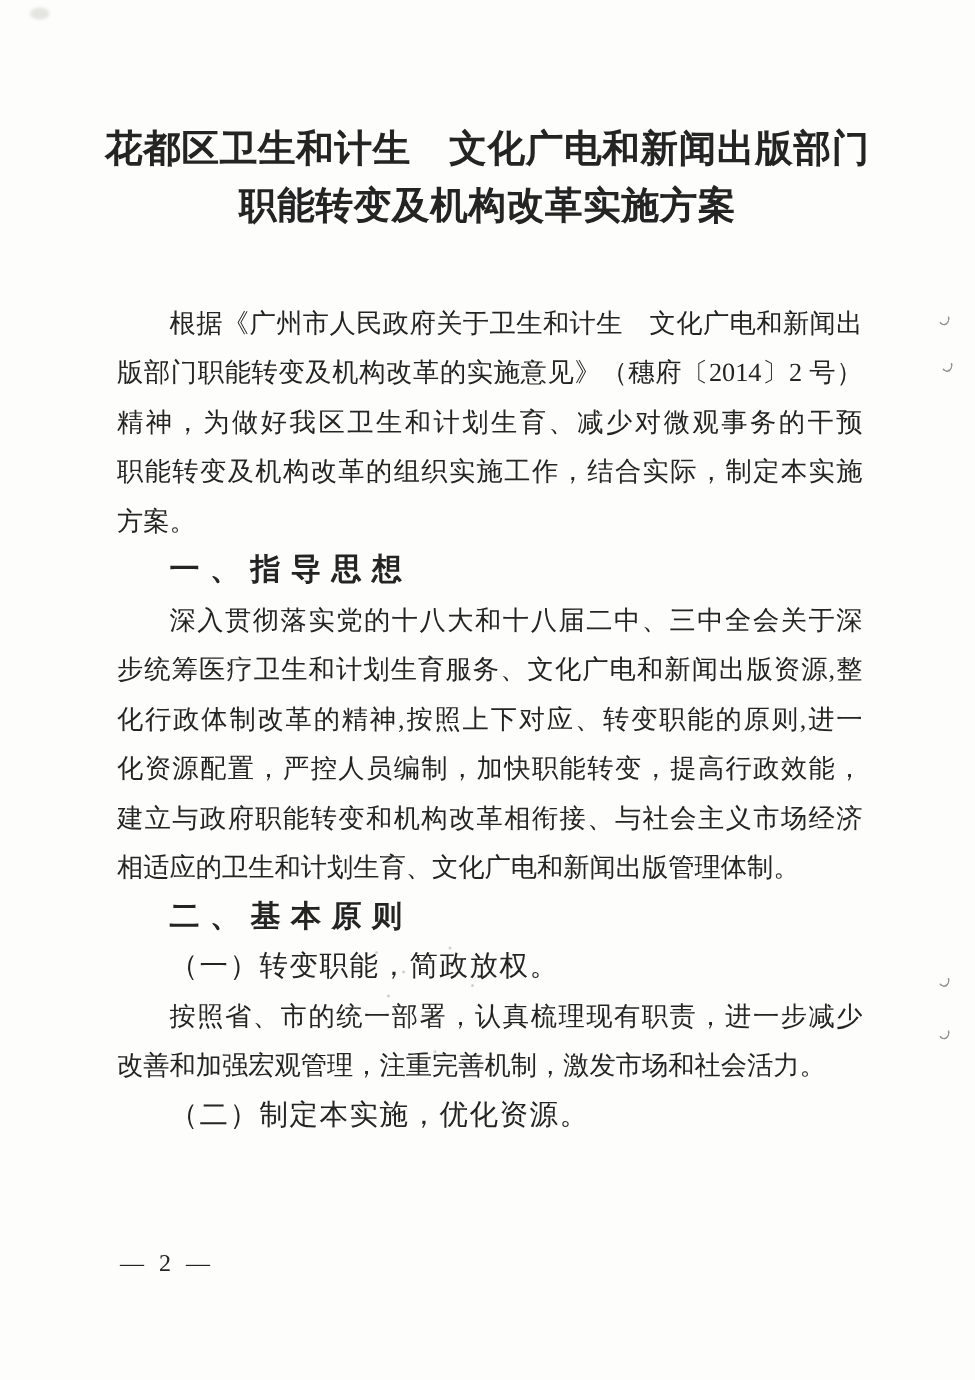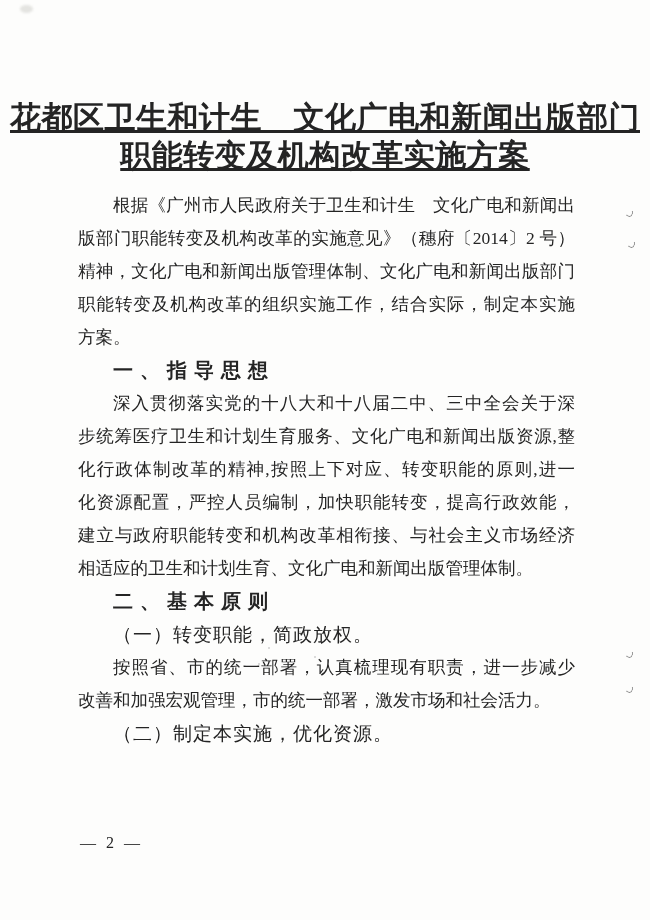--- a/index.html
+++ b/index.html
@@ -5,28 +5,27 @@
   html,body { margin:0; padding:0; background:#ffffff; }
   .page {
     position:relative;
     width:650px; height:920px;
     background:#fdfdfc;
     overflow:hidden;
     font-family:"Liberation Serif", serif;
     color:#242424;
   }
   .title {
-    position:absolute; top:99px; left:0; width:650px;
+    position:absolute; top:81px; left:0; width:650px;
     margin:0; text-align:center;
-    font-weight:bold; font-size:31px; line-height:38px;
+    font-weight:bold; font-size:25px; line-height:38px;
     letter-spacing:0.5px;
-    text-decoration:underline;
   }
   .title-line { display:block; }
-  .body-area { position:absolute; left:78px; top:189px; width:497px; }
+  .body-area { position:absolute; left:78px; top:199px; width:497px; }
   .line {
     height:33px; line-height:33px; font-size:17.5px;
     text-align:justify; text-align-last:justify;
     overflow:hidden; white-space:nowrap;
   }
   .line.indent { padding-left:35px; }
   .line.lastline { text-align-last:left; }
   .line.heading {
     font-family:Liberation Sans, sans-serif;
     font-weight:bold; font-size:20px; letter-spacing:7px;
@@ -84,32 +83,32 @@
   <div class="artifact dot d7"></div>
 
   <h1 class="title">
     <span class="title-line">花都区卫生和计生　文化广电和新闻出版部门</span>
     <span class="title-line">职能转变及机构改革实施方案</span>
   </h1>
 
   <div class="body-area">
       <div class="line body indent">根据《广州市人民政府关于卫生和计生　文化广电和新闻出</div>
       <div class="line body">版部门职能转变及机构改革的实施意见》（穗府〔2014〕2 号）</div>
-      <div class="line body">精神，文化广电和新闻出版管理体制、文化广电和新闻出版部门</div>
+      <div class="line body">精神，为做好我区卫生和计划生育、减少对微观事务的干预</div>
       <div class="line body">职能转变及机构改革的组织实施工作，结合实际，制定本实施</div>
       <div class="line body lastline">方案。</div>
       <div class="line heading indent">一、指导思想</div>
       <div class="line body indent">深入贯彻落实党的十八大和十八届二中、三中全会关于深</div>
       <div class="line body">步统筹医疗卫生和计划生育服务、文化广电和新闻出版资源,整</div>
       <div class="line body">化行政体制改革的精神,按照上下对应、转变职能的原则,进一</div>
       <div class="line body">化资源配置，严控人员编制，加快职能转变，提高行政效能，</div>
       <div class="line body">建立与政府职能转变和机构改革相衔接、与社会主义市场经济</div>
       <div class="line body lastline">相适应的卫生和计划生育、文化广电和新闻出版管理体制。</div>
       <div class="line heading indent">二、基本原则</div>
       <div class="line subheading indent">（一）转变职能，简政放权。</div>
       <div class="line body indent">按照省、市的统一部署，认真梳理现有职责，进一步减少</div>
-      <div class="line body lastline">改善和加强宏观管理，市的统一部署，激发市场和社会活力。</div>
+      <div class="line body lastline">改善和加强宏观管理，注重完善机制，激发市场和社会活力。</div>
       <div class="line subheading indent">（二）制定本实施，优化资源。</div>
     </div>
 
   <div class="page-number">— 2 —</div>
 
 </div>
 
 </body></html>

